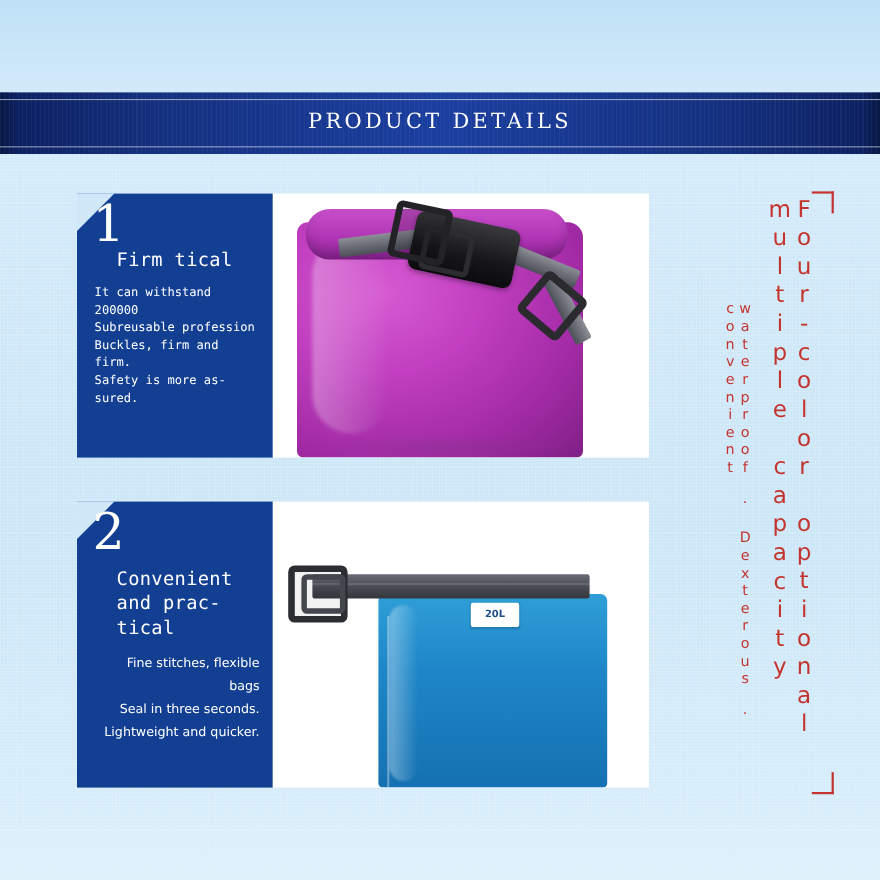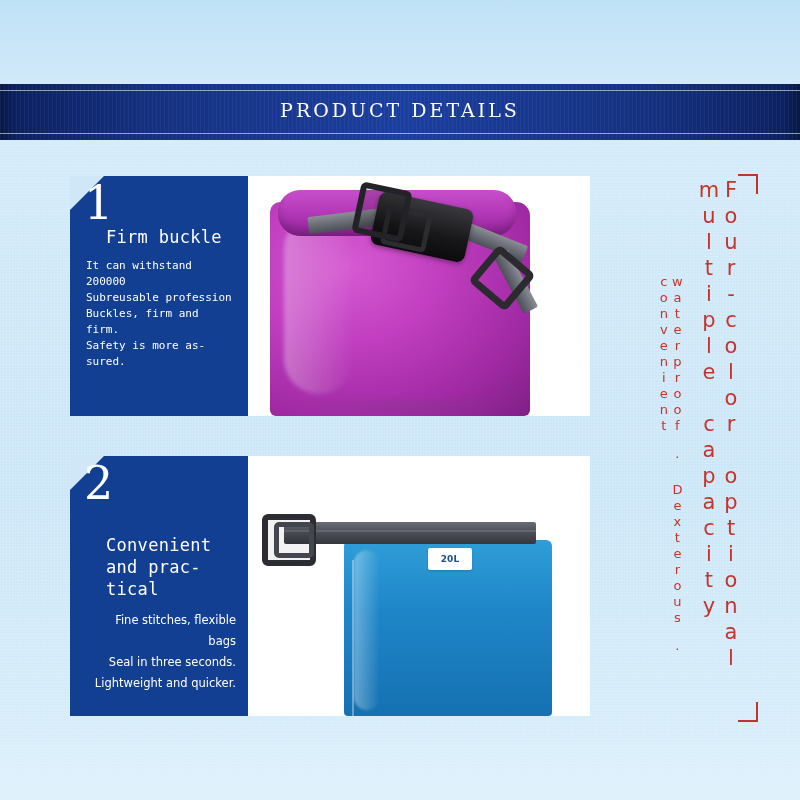--- a/index.html
+++ b/index.html
@@ -111,21 +111,21 @@
     border-bottom: 34px solid transparent;
   }
   .block-title {
     font-family: "DejaVu Sans Mono", monospace;
     font-size: 17px;
     line-height: 22px;
     margin: 36px 0 10px 22px;
     letter-spacing: 0.3px;
   }
   .block-title.two {
-    margin-top: 64px;
+    margin-top: 46px;
   }
   .block-body {
     font-family: "DejaVu Sans Mono", monospace;
     font-size: 11px;
     line-height: 16px;
     margin-left: 2px;
     white-space: pre-line;
   }
   .block-body.sans {
     font-family: "DejaVu Sans", sans-serif;
@@ -356,21 +356,21 @@
     <div class="banner-edge r"></div>
     <div class="banner-line t"></div>
     <div class="banner-line b"></div>
     <div class="banner-title">PRODUCT  DETAILS</div>
   </div>
 
   <div class="block" id="block1">
     <div class="block-left">
       <div class="corner"></div>
       <div class="num">1</div>
-      <div class="block-title">Firm buckle</div>
+      <div class="block-title">Firm tical</div>
       <div class="block-body">It can withstand
 200000
 Subreusable profession
 Buckles, firm and
 firm.
 Safety is more as-
 sured.</div>
     </div>
     <div class="block-right">
       <div class="photo">

